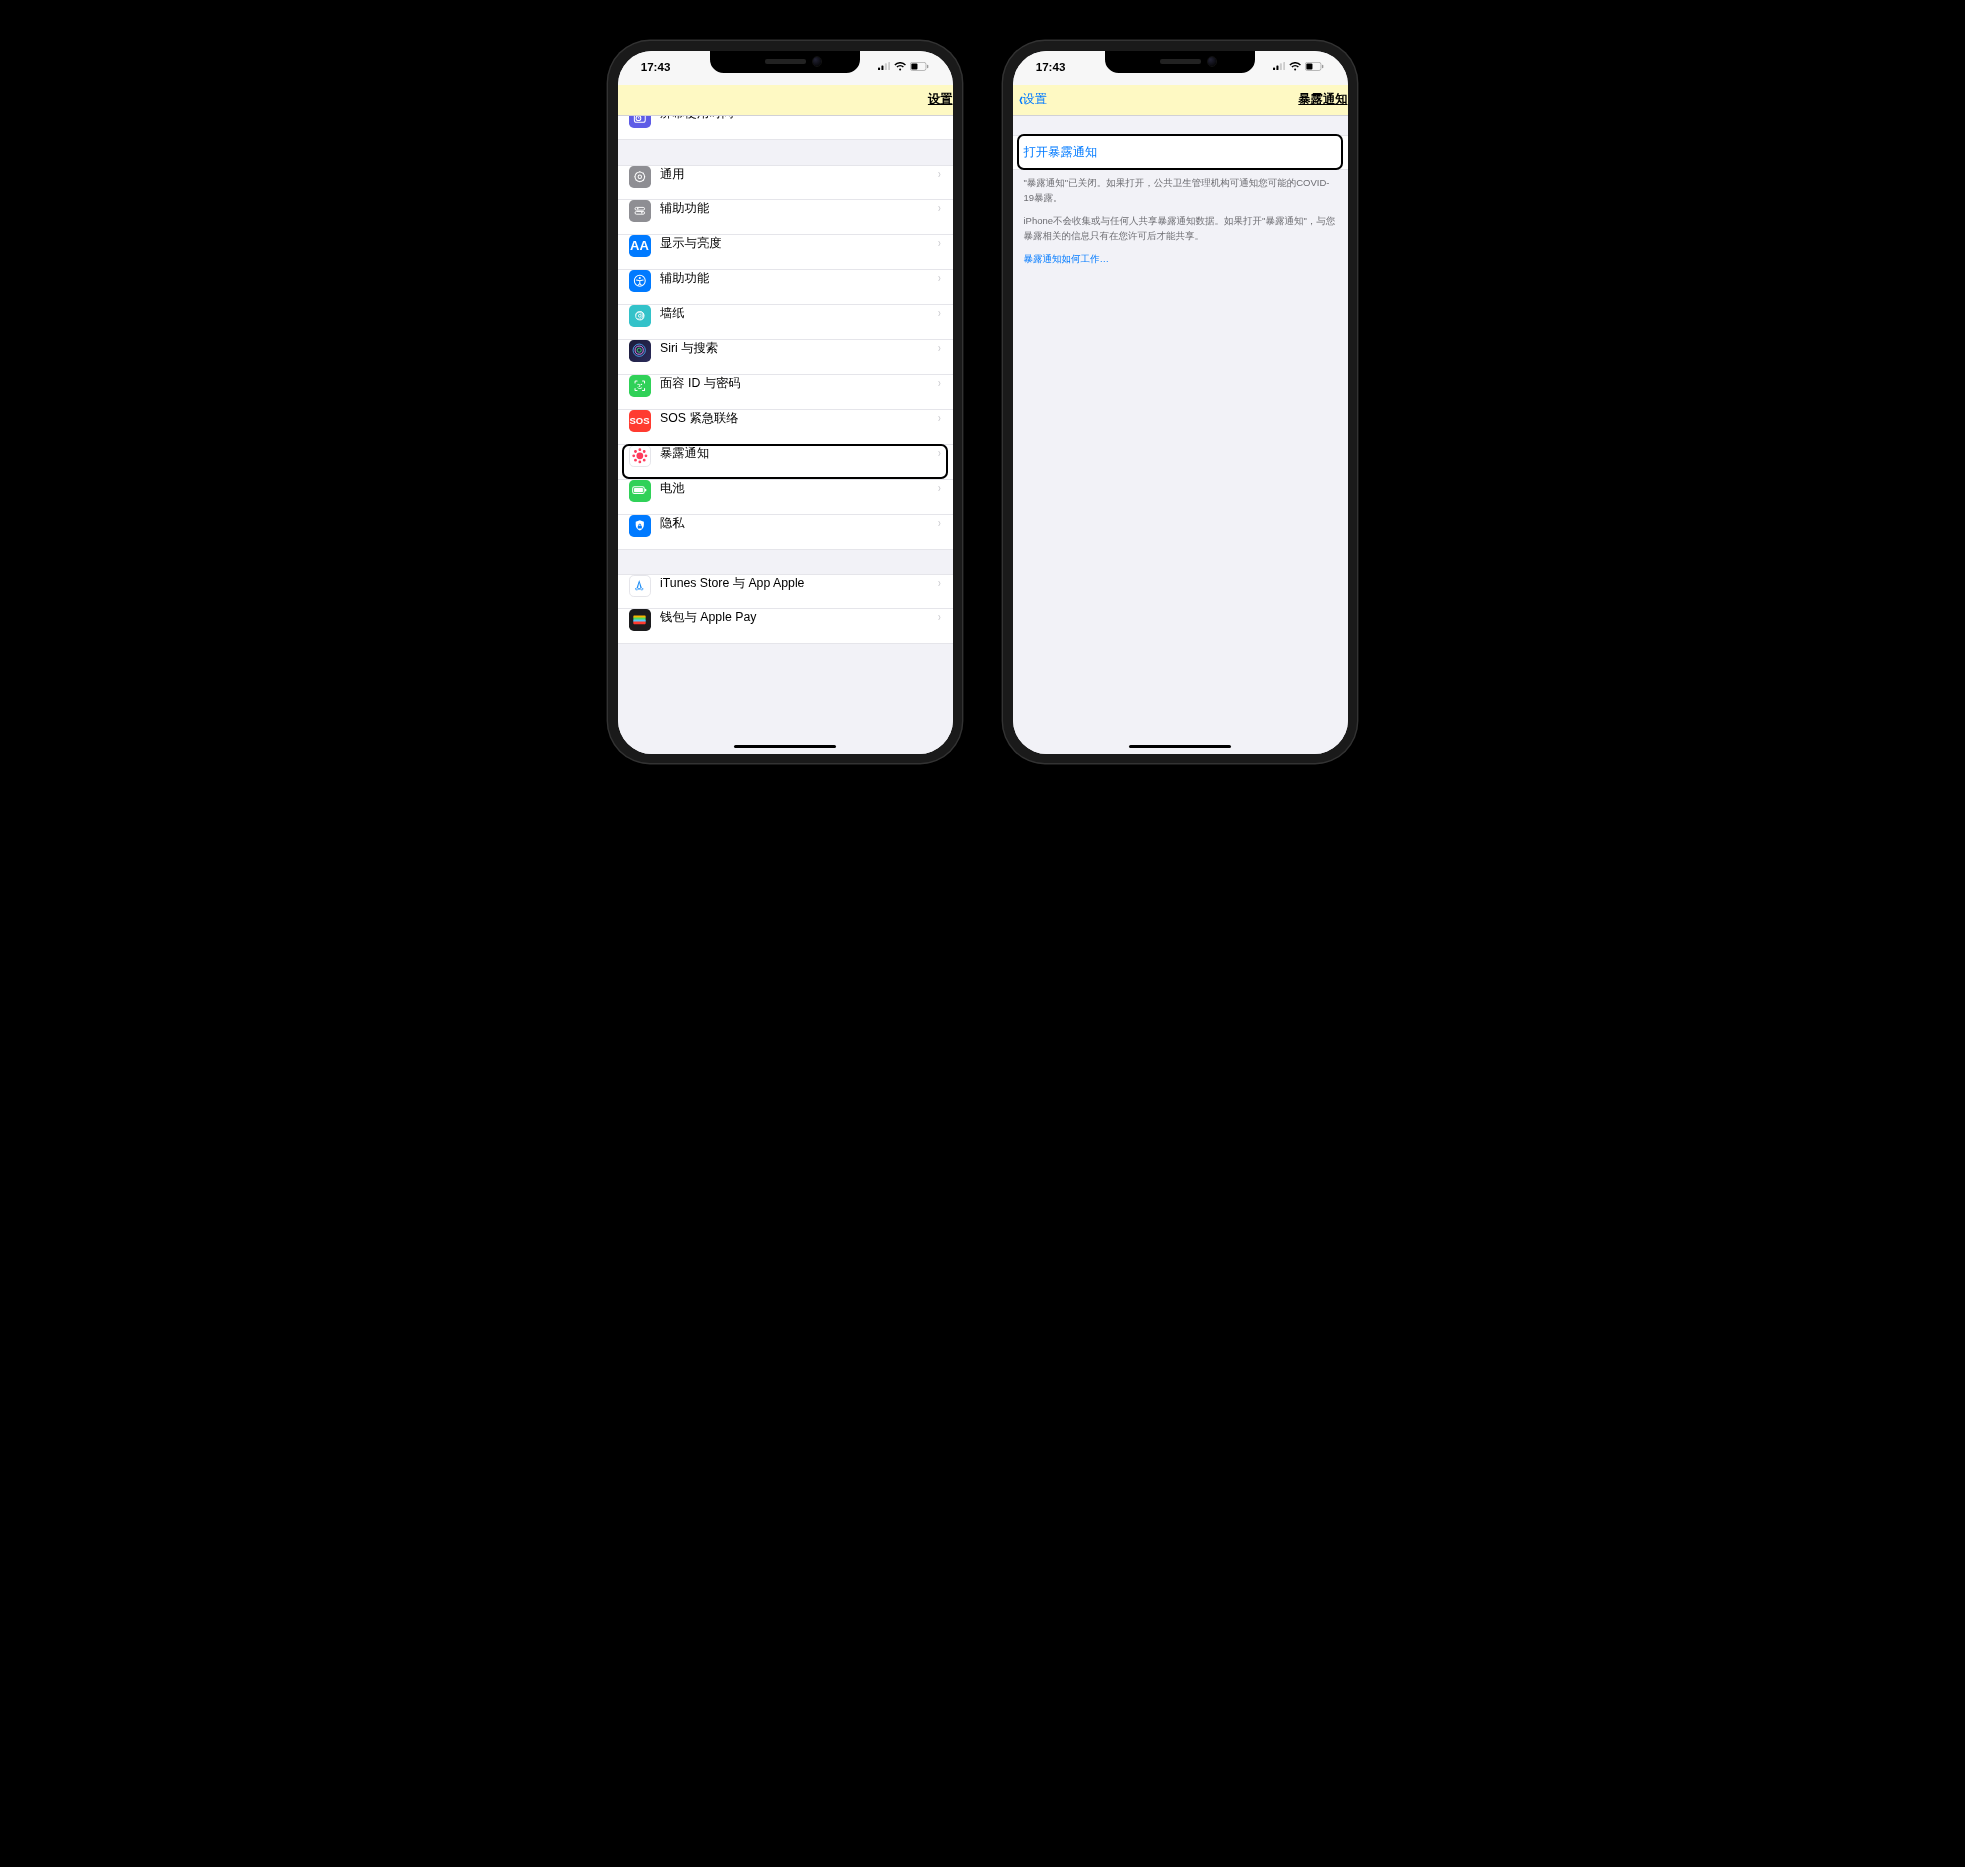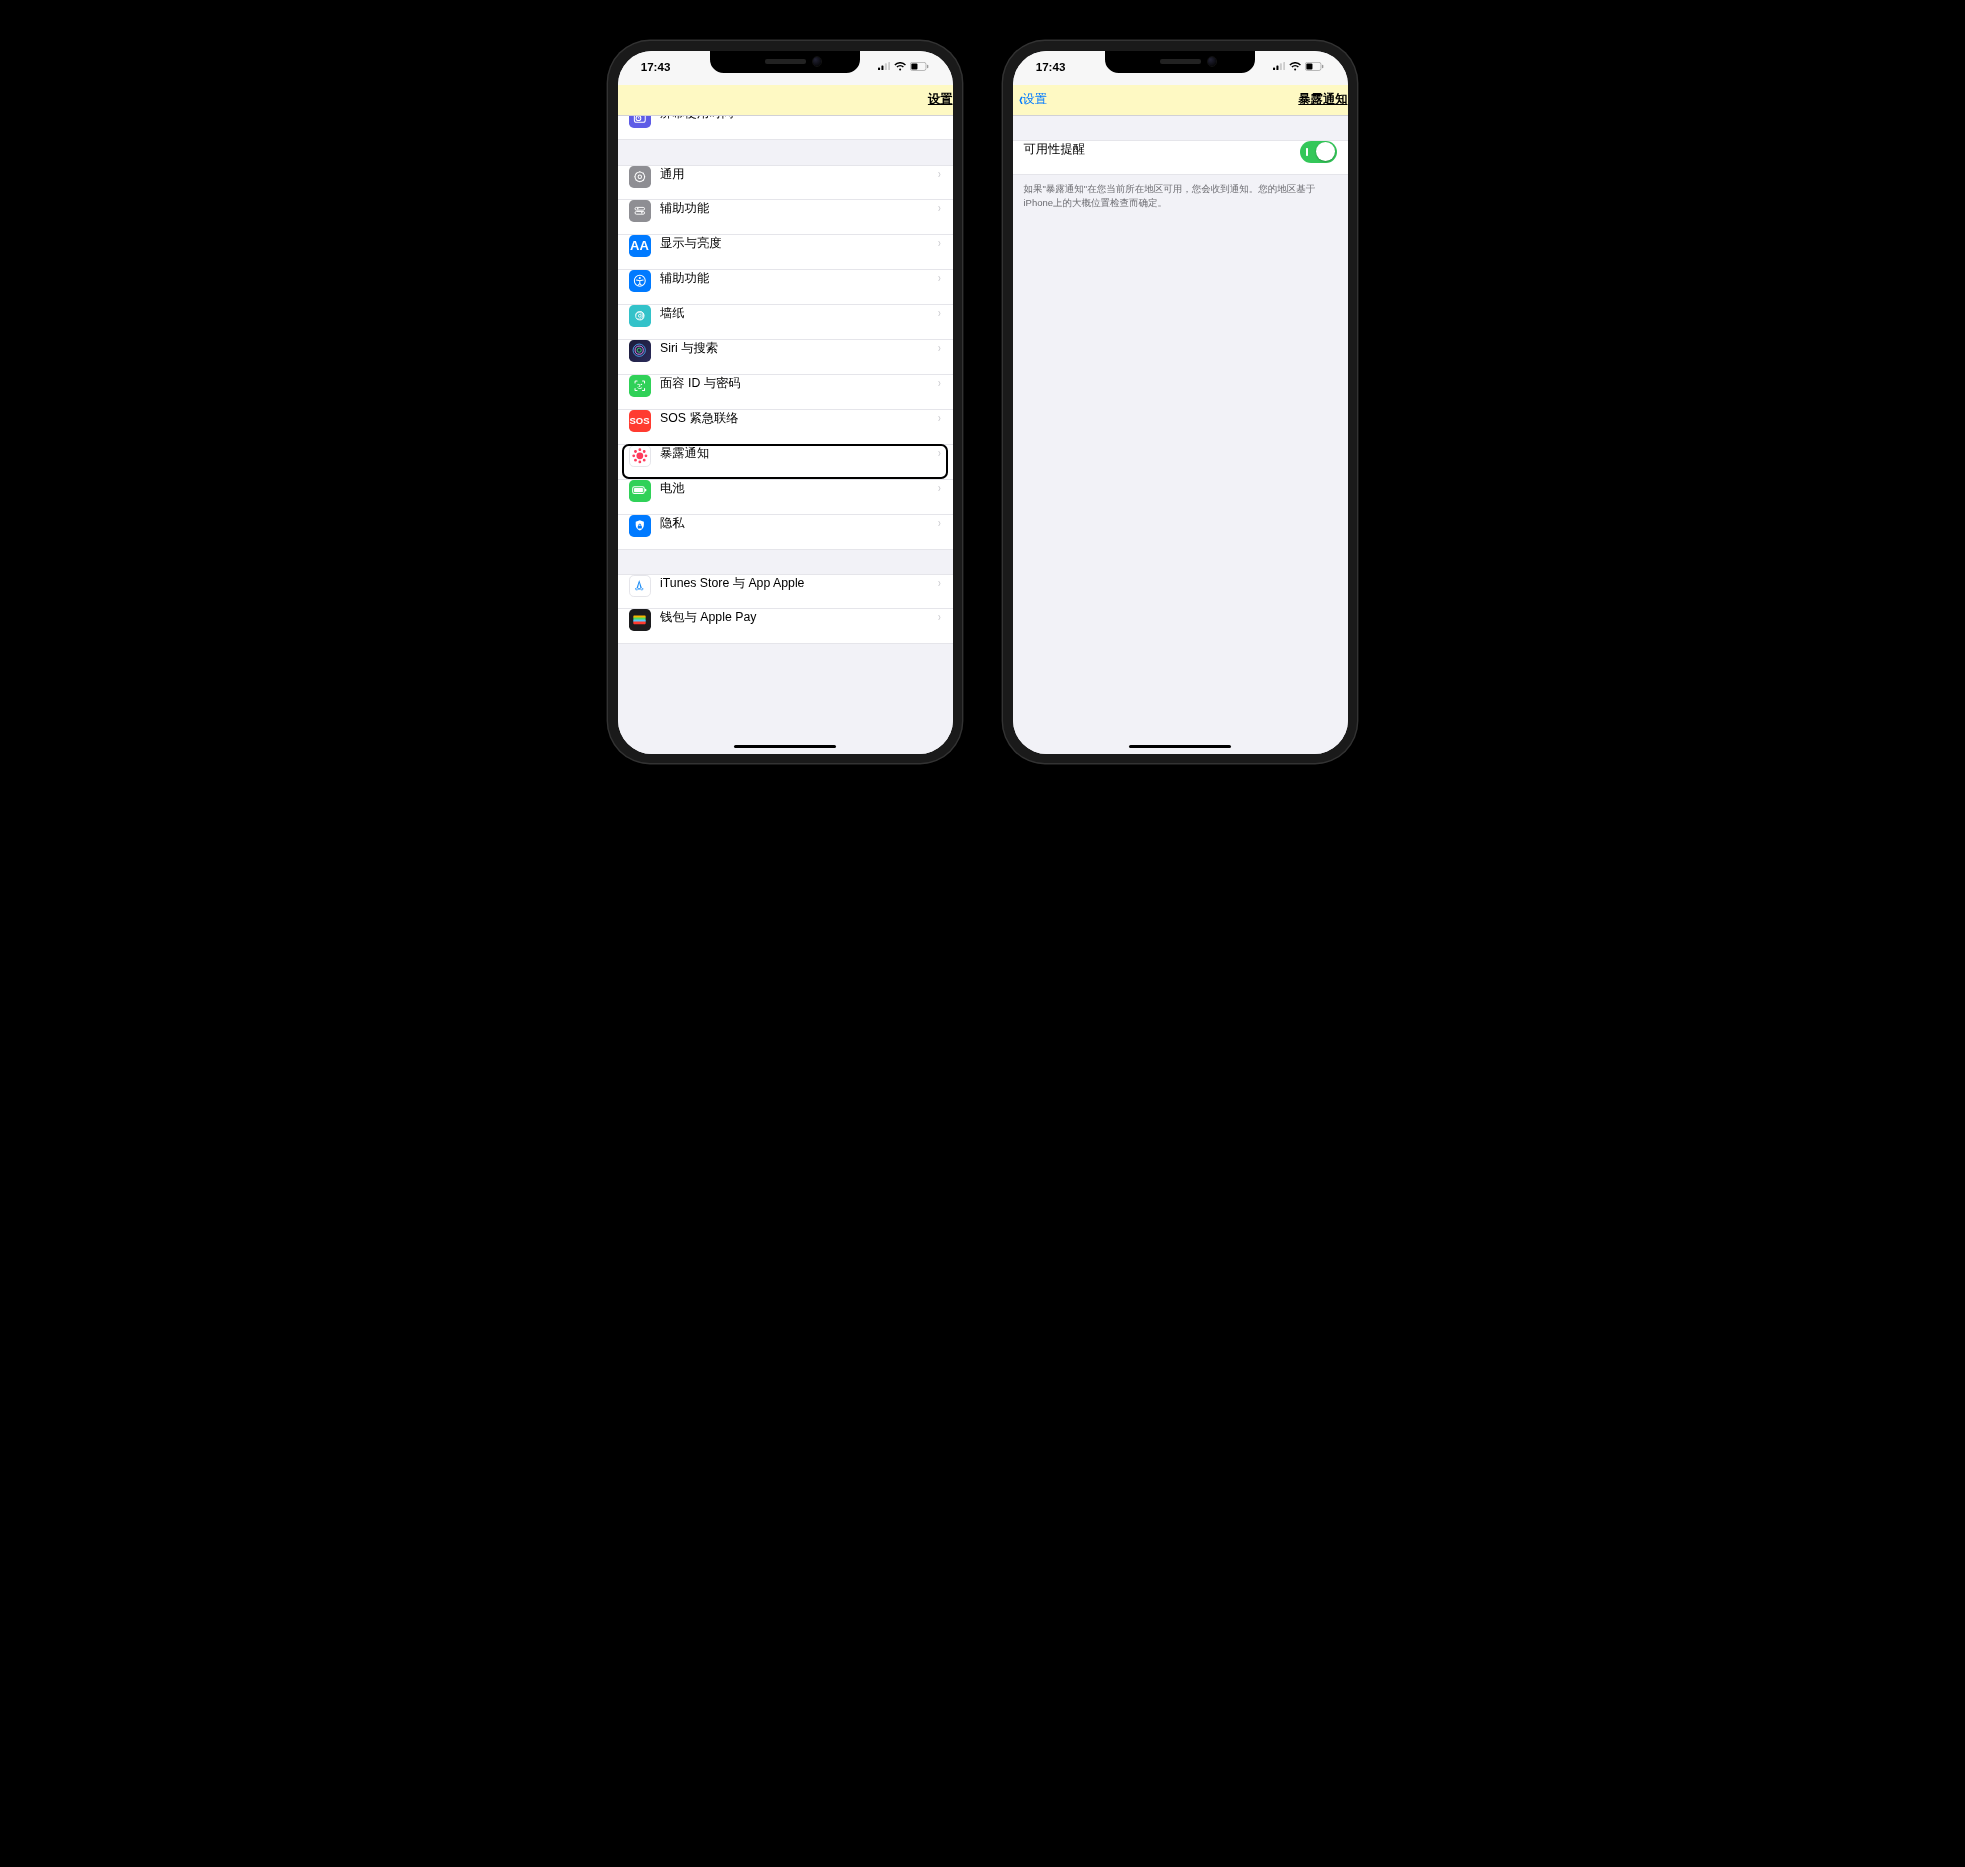--- a/index.html
+++ b/index.html
@@ -478,26 +478,31 @@
 
     <div class="nav-bar">
       <div class="nav-back">
         <span class="back-chevron">‹</span>
         <span>设置</span>
       </div>
       <div class="nav-title">暴露通知</div>
     </div>
 
     <div class="content">
-
-      <div class="group">
-        <div class="cell" style="cursor:default;">
-          <div class="label">可用性提醒</div>
-          <div class="switch"></div>
-        </div>
-        <div class="footer-text">如果"暴露通知"在您当前所在地区可用，您会收到通知。您的地区基于iPhone上的大概位置检查而确定。</div>
-      </div>
+      <div class="group" style="margin-top:19px;">
+        <div class="highlight-box">
+          <div class="button-cell">
+            <span>打开暴露通知</span>
+          </div>
+        </div>
+        <div class="footer-text">"暴露通知"已关闭。如果打开，公共卫生管理机构可通知您可能的COVID-19暴露。</div>
+        <div class="footer-text" style="padding-top:9.5px;">iPhone不会收集或与任何人共享暴露通知数据。如果打开"暴露通知"，与您暴露相关的信息只有在您许可后才能共享。</div>
+        <div class="footer-text" style="padding-top:9.5px;">
+          <span class="footer-link">暴露通知如何工作…</span>
+        </div>
+      </div>
+
 
       <div class="home-indicator"></div>
     </div>
   </div>
 </div>
 
 
 </body></html>

